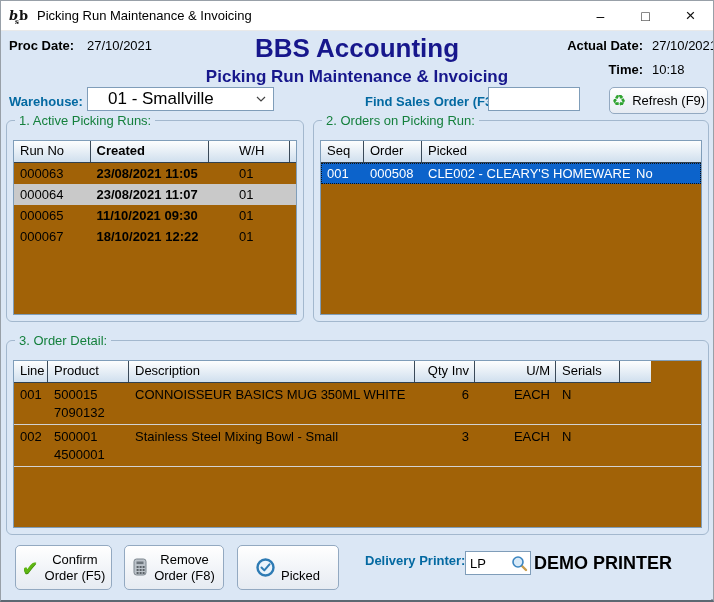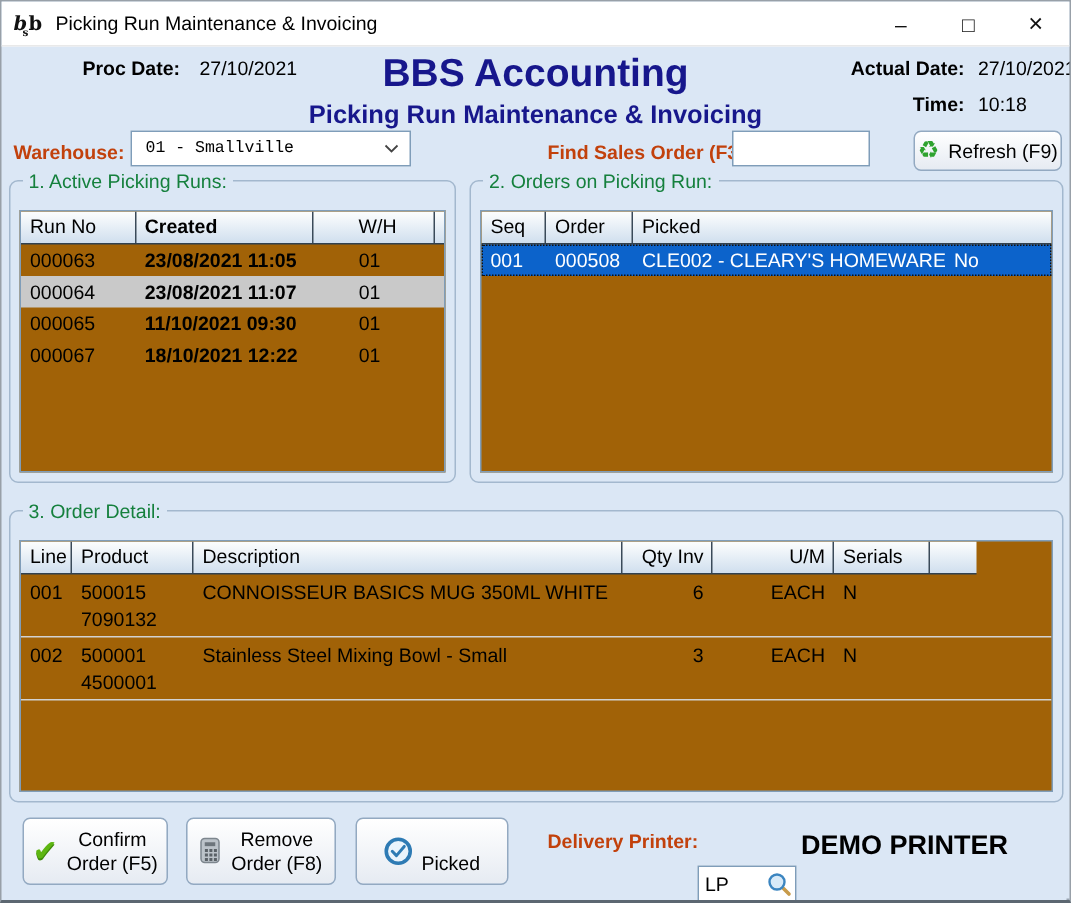--- a/index.html
+++ b/index.html
@@ -26,37 +26,37 @@
   .win-btn { width: 45px; height: 100%; display: flex; align-items: center;
     justify-content: center; font-size: 14px; color: #111; }
   .win-btn.close { font-size: 17px; }
 
   
   .app-body { position: relative; width: 712px; height: 569px; }
 
   .hdr-left { position: absolute; left: 8px; top: 7px; }
   .hdr-right { position: absolute; right: 6px; top: 7px; }
   .hdr-row { display: flex; height: 24px; align-items: flex-start; font-size: 13px; }
-  .hdr-row .lbl { font-weight: bold; color: #000; margin-left: 46px; }
+  .hdr-row .lbl { font-weight: bold; color: #000; }
   .hdr-left .lbl { width: 72px; }
   .hdr-left .val { padding-left: 6px; }
   .hdr-right .lbl { width: 86px; text-align: right; }
   .hdr-right .val { width: 64px; padding-left: 9px; }
 
   .hdr-center { position: absolute; left: 120px; right: 120px; top: 3px; text-align: center; }
   .app-title { font-size: 26px; font-weight: bold; color: #17178c; line-height: 29px; }
   .screen-title { font-size: 17px; font-weight: bold; color: #17178c; line-height: 21px; margin-top: 3px; }
 
   
-  .tb-label { position: absolute; font-size: 13px; font-weight: bold; color: #c2410c; }
+  .tb-label { position: absolute; font-size: 13px; font-weight: bold; color: #0369a1; }
   .combo {
     position: absolute; left: 86px; top: 56px; width: 187px; height: 24px;
     background: #fff; border: 1px solid #7f9db9; display: flex; align-items: center;
   }
-  .combo .combo-text { flex: 1; font-size: 11px; padding-left: 9px; font-family: Liberation Mono, monospace; }
+  .combo .combo-text { flex: 1; font-size: 17px; padding-left: 20px; }
   .combo .chev { margin-right: 7px; }
   .txt-input {
     background: #fff; border: 1px solid #7f9db9; font-size: 13px;
     font-family: "Liberation Sans", "DejaVu Sans", sans-serif; padding: 0 4px;
   }
   #find-input { position: absolute; left: 487px; top: 56px; width: 92px; height: 24px; }
   .btn {
     border: 1px solid #93a9c1; border-radius: 5px;
     background: linear-gradient(#ffffff, #e6ebf2);
     display: flex; align-items: center; justify-content: center;
@@ -110,21 +110,21 @@
   
   .action-btn { position: absolute; top: 514px; height: 45px; }
   #confirm-btn { left: 14px;  width: 97px; }
   #remove-btn  { left: 123px; width: 100px; }
   #mark-btn    { left: 236px; width: 102px; }
   .btn-lines { text-align: center; line-height: 16px; font-size: 13px; }
   .check-glyph { color: #5eb612; font-size: 20px; line-height: 20px; font-weight: bold;
     text-shadow: 0 1px 0 #3e8a0a; }
 
   #delivery-label { left: 364px; top: 522px; }
-  .lp-wrap { position: absolute; left: 464px; top: 546px; width: 66px; height: 24px;
+  .lp-wrap { position: absolute; left: 464px; top: 520px; width: 66px; height: 24px;
     background: #fff; border: 1px solid #7f9db9; }
   .lp-wrap input { border: none; outline: none; width: 40px; height: 100%;
     font-size: 13px; font-family: "Liberation Sans","DejaVu Sans",sans-serif; padding-left: 4px; background: transparent; }
   .lp-mag { position: absolute; right: 2px; top: 3px; }
   #printer-name { position: absolute; left: 533px; top: 522px; font-size: 18px; font-weight: bold; }
 
   .grip { position: absolute; right: 3px; bottom: 2px; width: 3px; height: 3px;
     background: transparent;
     box-shadow: 8px 8px 0 #9aa5b1, 4px 8px 0 #9aa5b1, 0 8px 0 #9aa5b1,
                 8px 4px 0 #9aa5b1, 4px 4px 0 #9aa5b1, 8px 0 0 #9aa5b1; }

